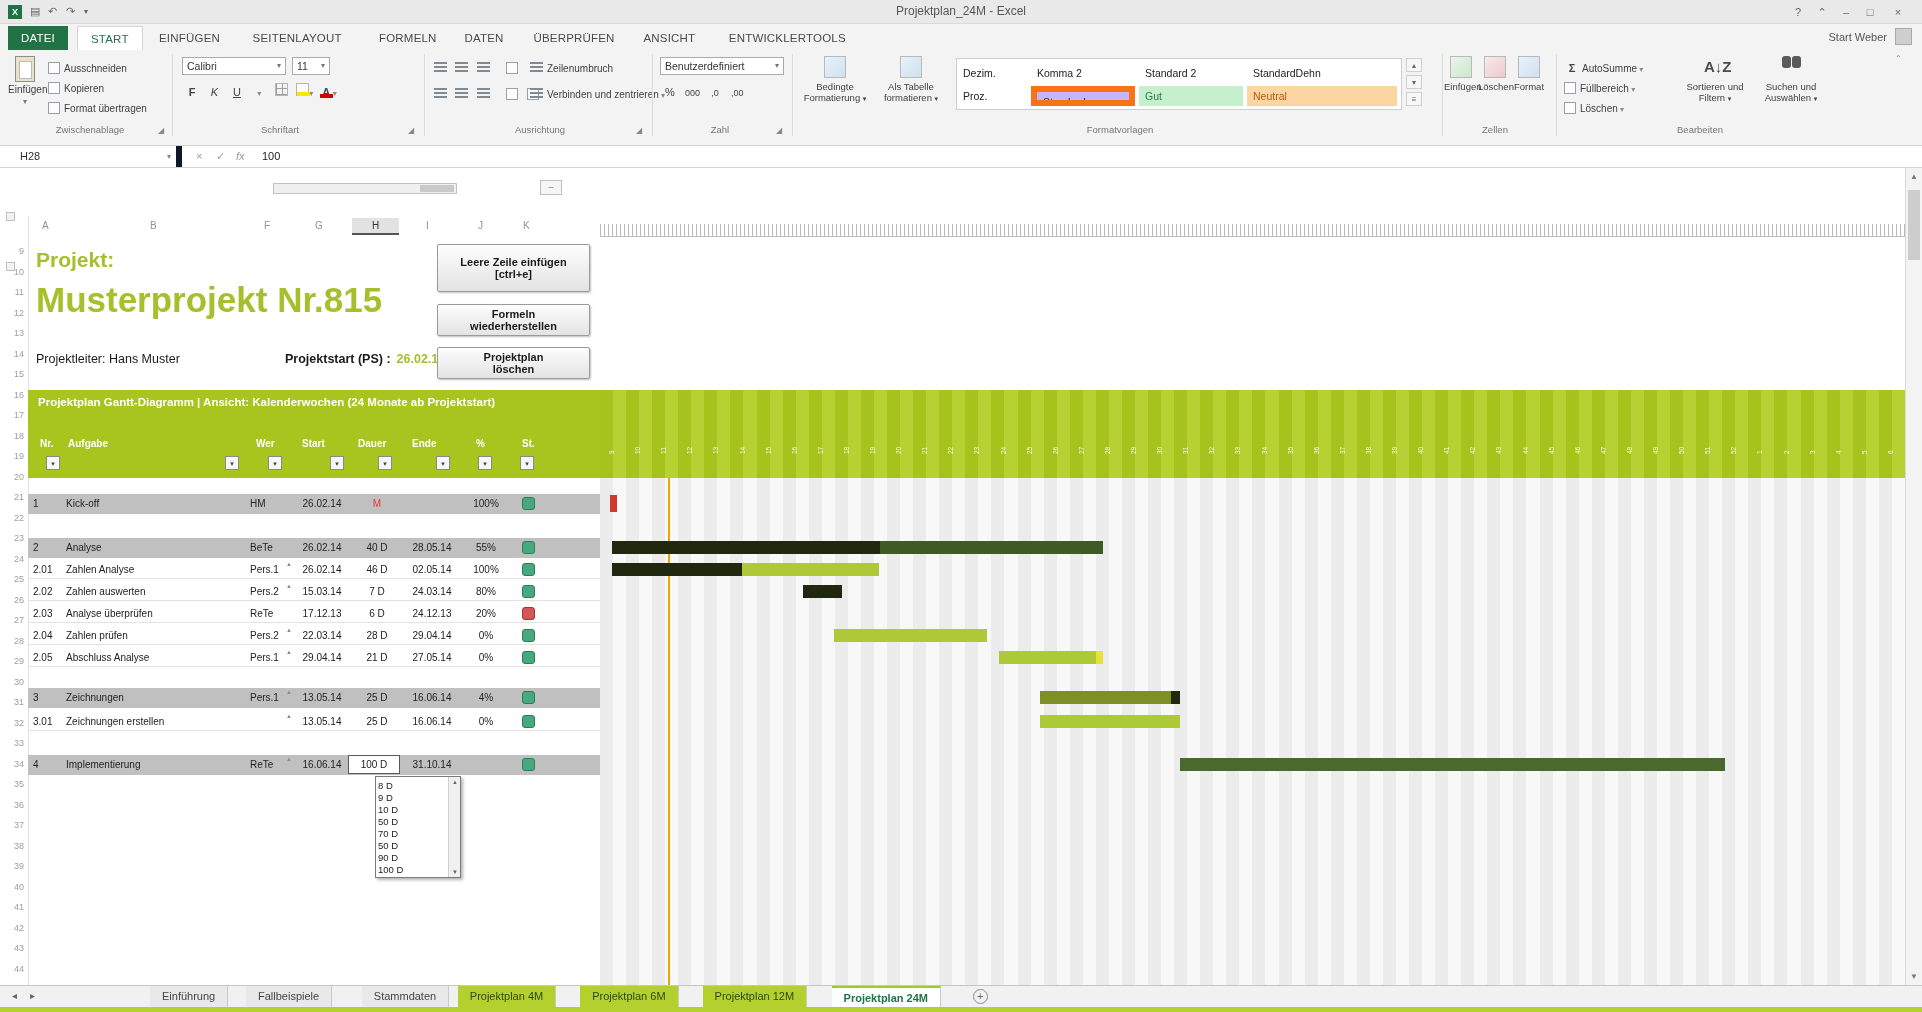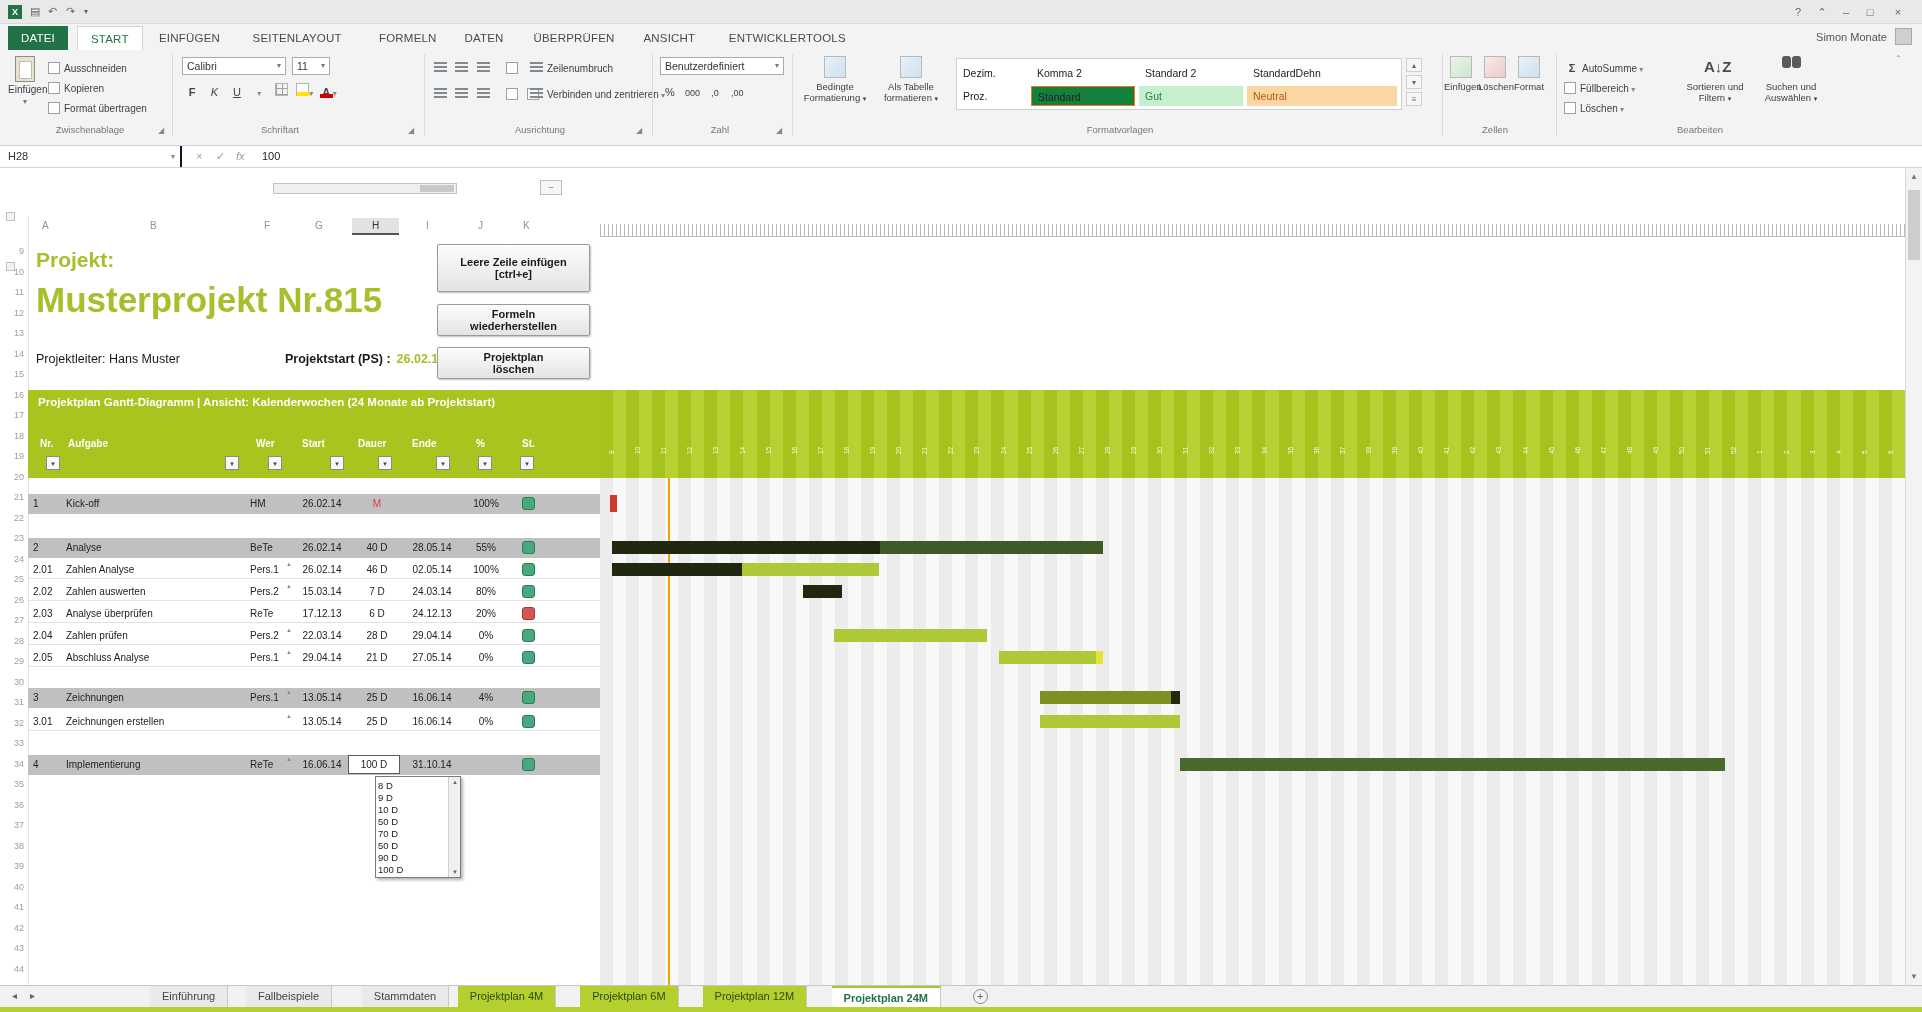--- a/index.html
+++ b/index.html
@@ -40,30 +40,30 @@
   .clipboard::after { content:""; position:absolute; left:3px; top:4px; width:11px; height:16px; background:#fff; border:1px solid #bbb; }
   .fbtn { display:inline-block; min-width:16px; height:16px; line-height:16px; text-align:center; font-size:11px; color:#444; margin-right:2px; }
   .fill-swatch { display:inline-block; width:13px; height:13px; position:relative; border:1px solid #b5b5b5; background:#fdfdfd; }
   .fill-swatch::after { content:""; position:absolute; left:0; bottom:-1px; width:13px; height:4px; }
   .sw-yellow::after { background:#ffe400; }
   .sw-red::after { background:#d40000; }
   .sel { background:#fff; border:1px solid #ababab; font-size:10.5px; color:#333; padding:0 4px; line-height:16px; position:absolute; height:18px; }
   .sel .dd { float:right; color:#777; font-size:8px; margin-left:6px; }
   .gal { position:absolute; background:#fff; border:1px solid #cfcfcf; }
   .galcell { position:absolute; height:20px; line-height:20px; font-size:10.5px; padding-left:6px; color:#222; white-space:nowrap; overflow:hidden; }
-  .galcell.boxed { border:1px solid #f97316; background:#15803d; }
+  .galcell.boxed { border:6px solid #f97316; background:#c4b5fd; }
   .galcell.good { background:#c6efce; color:#2e7d4f; }
   .galcell.neutral { background:#fbd5a2; color:#b25b12; }
   .galarr { position:absolute; width:16px; height:14px; border:1px solid #cfcfcf; background:#f6f6f6; text-align:center; font-size:8px; color:#666; line-height:13px; }
   .vbtn { position:absolute; width:70px; text-align:center; font-size:9.5px; color:#3f3f3f; line-height:11px; }
   .vbtn .big { width:22px; height:22px; margin:0 auto 3px; border:1px solid #b9b9b9; background:linear-gradient(135deg,#e8f2fa,#cfe0ee); }
 
   
   #formulabar { left:0; top:146px; width:1922px; height:22px; background:#fff; border-bottom:1px solid #d4d4d4; }
-  #namebox { position:absolute; left:0; top:0; width:182px; height:21px; border-right:2px solid #0f172a; font-size:11px; color:#333; line-height:21px; padding-left:8px; }
+  #namebox { position:absolute; left:0; top:0; width:182px; height:21px; border-right:6px solid #0f172a; font-size:11px; color:#333; line-height:21px; padding-left:20px; }
   #namebox .dd { position:absolute; right:5px; top:0; color:#888; font-size:8px; }
   .fx { position:absolute; top:0; font-size:11px; color:#9a9a9a; line-height:21px; }
   #fb-value { position:absolute; left:262px; top:0; font-size:11px; color:#222; line-height:21px; }
 
   
   #sheet { left:0; top:168px; width:1922px; height:817px; background:#fff; overflow:hidden; }
   .colletter { position:absolute; top:52px; font-size:10px; color:#8a9499; }
   .colletter.selcol { background:#e2e2e2; border-bottom:2px solid #555; color:#333; padding:2px 20px; top:50px; }
   #ruler { left:600px; top:56px; width:1305px; height:13px; border-bottom:1px solid #bdbdbd;
            background:repeating-linear-gradient(90deg,#b9b9b9 0 1px,transparent 1px 4px); }
@@ -144,41 +144,42 @@
 <body>
 
 <div id="app">
 
   <div id="titlebar" class="abs">
     <div id="app-icon">X</div>
     <span class="qat-icn" style="left:30px">▤</span>
     <span class="qat-icn" style="left:48px">↶</span>
     <span class="qat-icn" style="left:66px">↷</span>
     <span class="qat-icn" style="left:84px; font-size:8px">▾</span>
+    <div id="tb-title">Projektplan_24M - Excel</div>
     <span class="winbtn" style="right:112px">?</span>
     <span class="winbtn" style="right:88px">⌃</span>
     <span class="winbtn" style="right:64px">–</span>
     <span class="winbtn" style="right:40px">□</span>
     <span class="winbtn" style="right:12px">×</span>
   </div>
 
   <div id="ribbontabs" class="abs">
     <div id="rtab-holder">
         <div class="rtab file" style="left: 8px;">DATEI</div>
         <div class="rtab active" style="left: 77px;">START</div>
         <div class="rtab " style="left: 146px;">EINFÜGEN</div>
         <div class="rtab " style="left: 239.6px;">SEITENLAYOUT</div>
         <div class="rtab " style="left: 366px;">FORMELN</div>
         <div class="rtab " style="left: 451.4px;">DATEN</div>
         <div class="rtab " style="left: 520.4px;">ÜBERPRÜFEN</div>
         <div class="rtab " style="left: 630.4px;">ANSICHT</div>
         <div class="rtab " style="left: 715.8px;">ENTWICKLERTOOLS</div>
       </div>
     <div id="user-area">
-      <span id="user-name">Simon Monate</span><span id="user-avatar"></span>
+      <span id="user-name">Start Weber</span><span id="user-avatar"></span>
     </div>
   </div>
 
   <div id="ribbon" class="abs">
 
     <div class="rbtn-big" style="left:8px; top:6px; width:34px;">
       <div class="clipboard"></div>
       <span>Einfügen</span><br><span style="font-size:8px;color:#777">▾</span>
     </div>
     <div class="abs" style="left:48px; top:8px;"><span class="icn icn-box"></span><span class="rtext">Ausschneiden</span></div>

